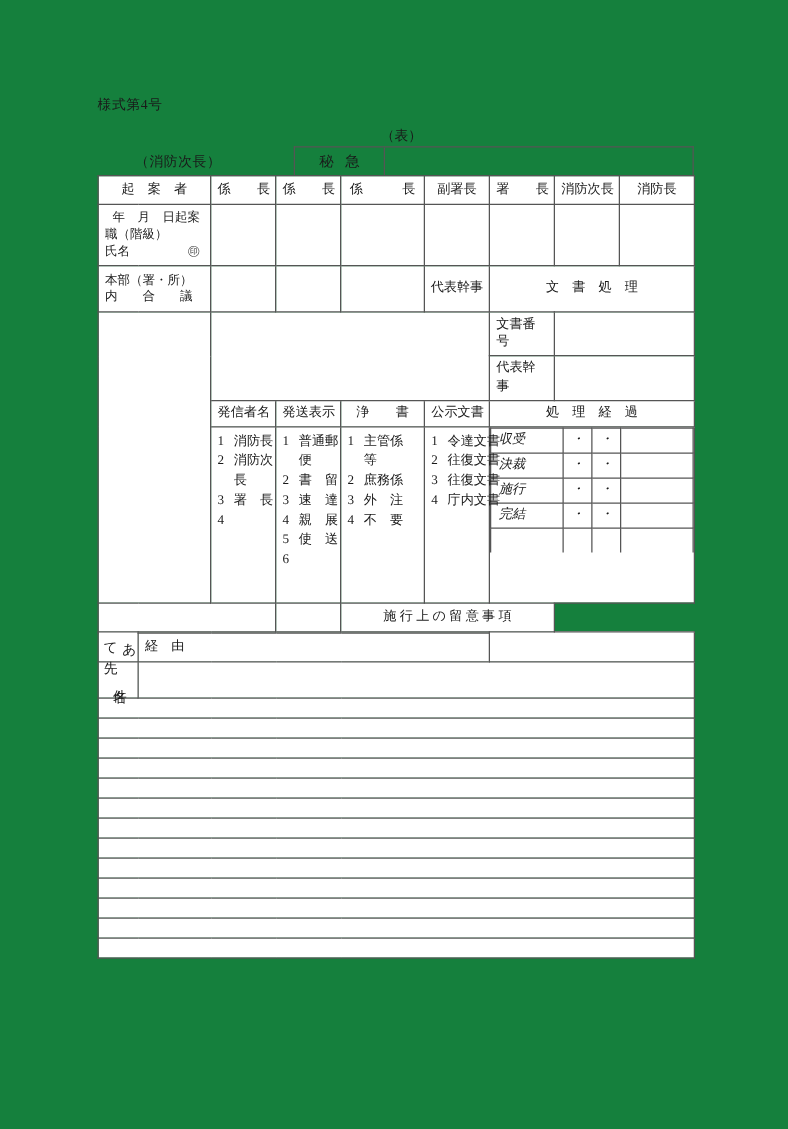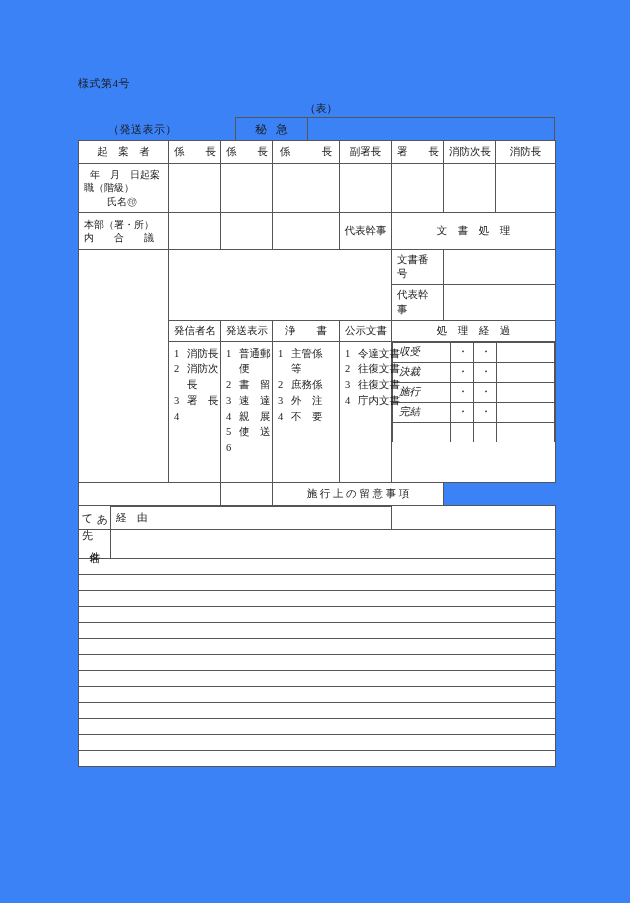--- a/index.html
+++ b/index.html
@@ -2,21 +2,21 @@
 <html><head>
 <meta charset="utf-8">
 <style>
   html,body{margin:0;padding:0;background:#fff;}
   body{
     width:630px;height:903px;
     font-family:"Liberation Serif","DejaVu Serif",serif;
     color:#1a1a1a;
     -webkit-font-smoothing:antialiased;
   }
-  .page{position:relative;width:630px;height:903px;overflow:hidden;background:#3b82f6;}
+  .page{position:relative;width:630px;height:903px;overflow:hidden;background:#15803d;}
 
   
   .abs{position:absolute;}
   .form-no{
     left:78px;top:76px;font-size:11px;letter-spacing:.5px;white-space:nowrap;
   }
   .omote{
     left:0;top:101px;width:630px;text-align:center;font-size:11px;
     padding-left:12px;box-sizing:border-box;
   }
@@ -89,21 +89,21 @@
 </style>
 </head>
 <body>
 
 <div class="page">
 
   <div class="abs form-no">様式第4号</div>
 
   <div class="abs omote">（表）</div>
 
-  <div class="abs kian-label">（発送表示）</div>
+  <div class="abs kian-label">（消防次長）</div>
 
   <div class="abs hi-kyu">
     <div class="cell">
       <span>秘</span>
       <span>急</span>
     </div>
     <div class="rest"></div>
   </div>
 
   <table class="frm">
@@ -145,21 +145,21 @@
       <td>
         <div class="sp">消防長</div>
       </td>
     </tr>
 
     <tr>
       <td colspan="2" style="height:48px">
         <div class="pad tiny">
           <div style="padding-left:6px">年　月　日起案</div>
           <div>職（階級）</div>
-          <div style="display:flex;justify-content:center;padding-right:3px">
+          <div style="display:flex;justify-content:space-between;padding-right:3px">
             <span>氏名</span>
             <span>㊞</span>
           </div>
         </div>
       </td>
       <td></td>
       <td></td>
       <td></td>
       <td></td>
       <td></td>

